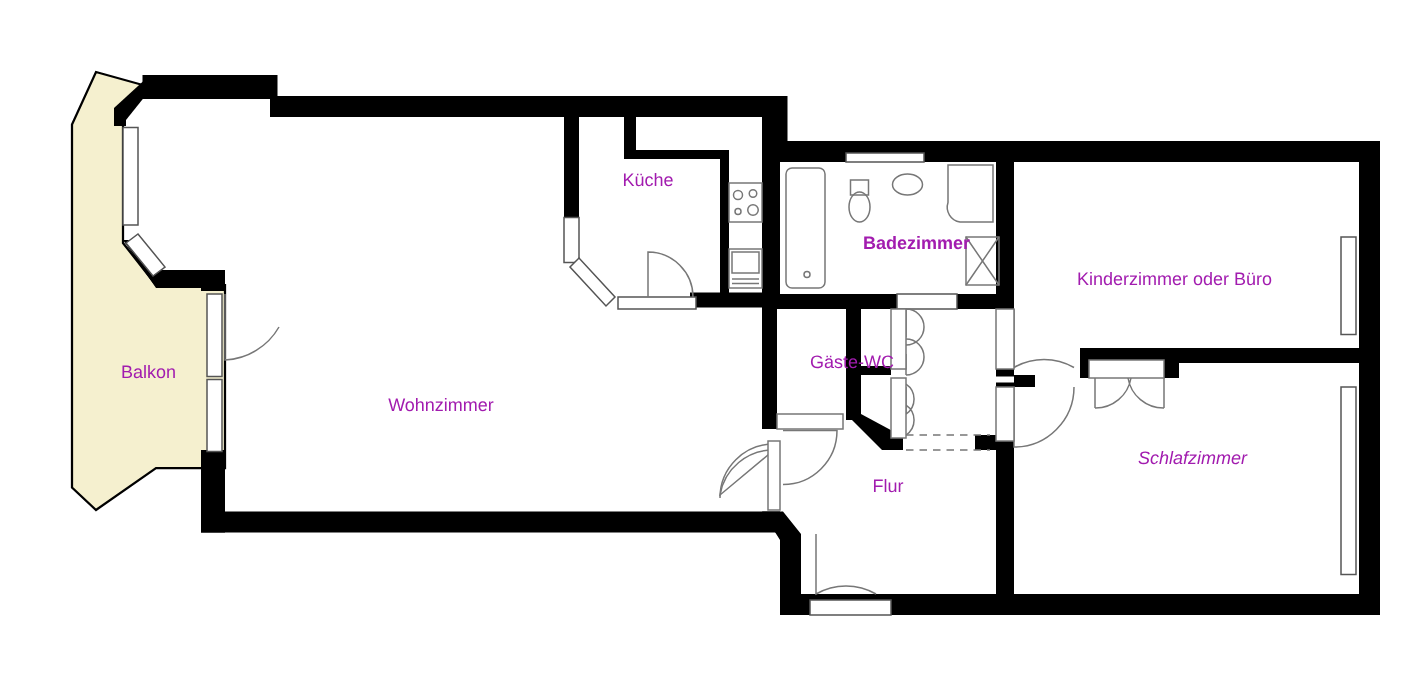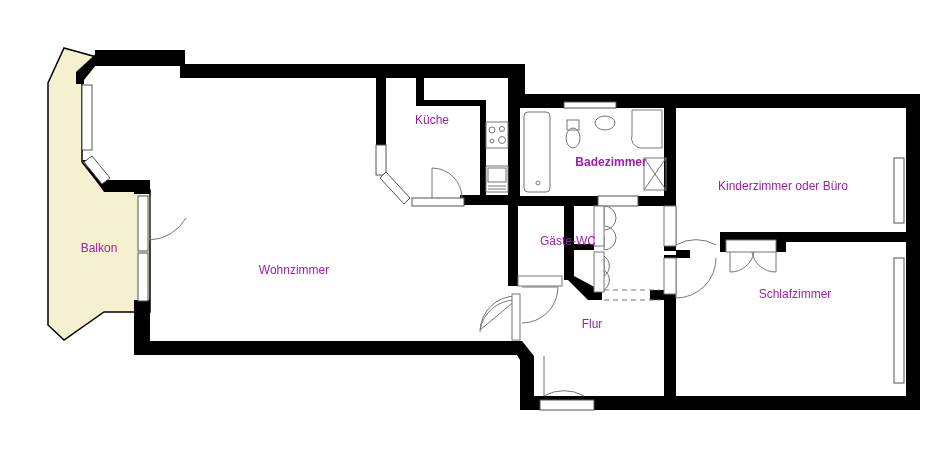--- a/index.html
+++ b/index.html
@@ -144,14 +144,14 @@
     <rect x="726" y="240" width="50" height="12" fill="#fff"></rect>
   </g>
 </svg>
 
 <div class="lbl" style="left:99px;top:248px;">Balkon</div>
 <div class="lbl" style="left:294px;top:242px;margin-top:28px;">Wohnzimmer</div>
 <div class="lbl" style="left:432px;top:120px;">Küche</div>
 <div class="lbl" style="left:611px;top:162px;font-weight:bold;">Badezimmer</div>
 <div class="lbl" style="left:767px;top:186px;margin-left:16px;">Kinderzimmer oder Büro</div>
 <div class="lbl" style="left:542px;top:241px;margin-left:26px;">Gäste-WC</div>
-<div class="lbl" style="left:795px;top:294px;">Schlafzimmer</div>
+<div class="lbl" style="left:795px;top:305px;font-style:italic;">Schlafzimmer</div>
 <div class="lbl" style="left:592px;top:324px;">Flur</div>
 
 </body></html>

